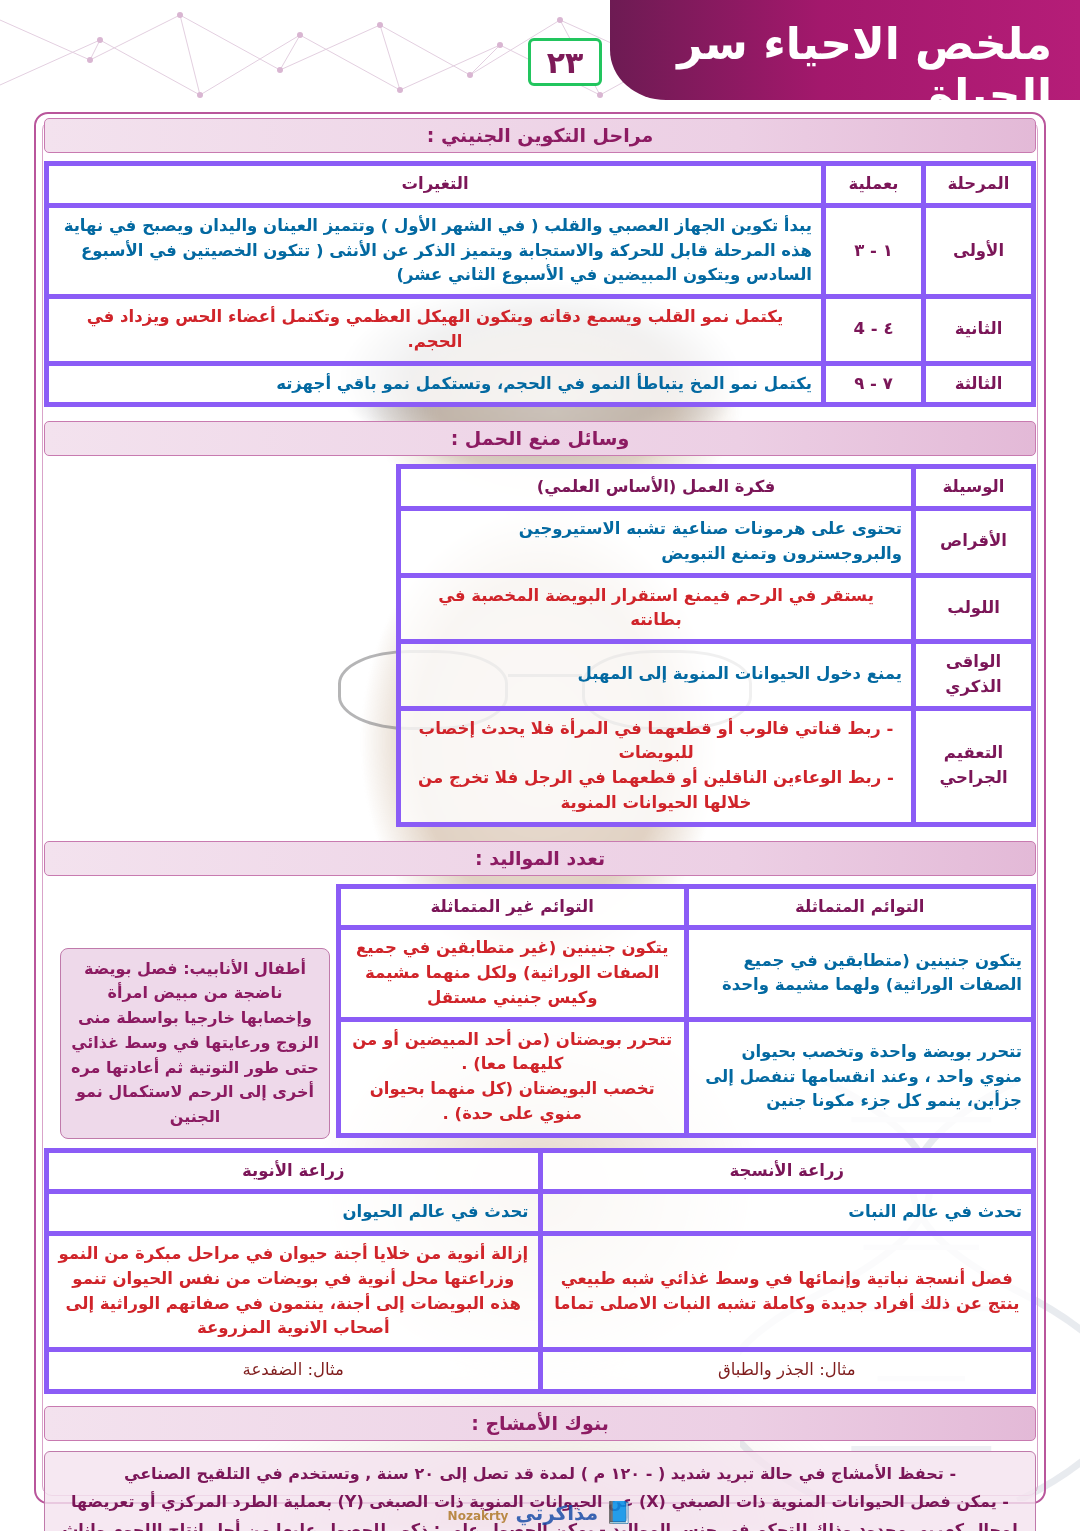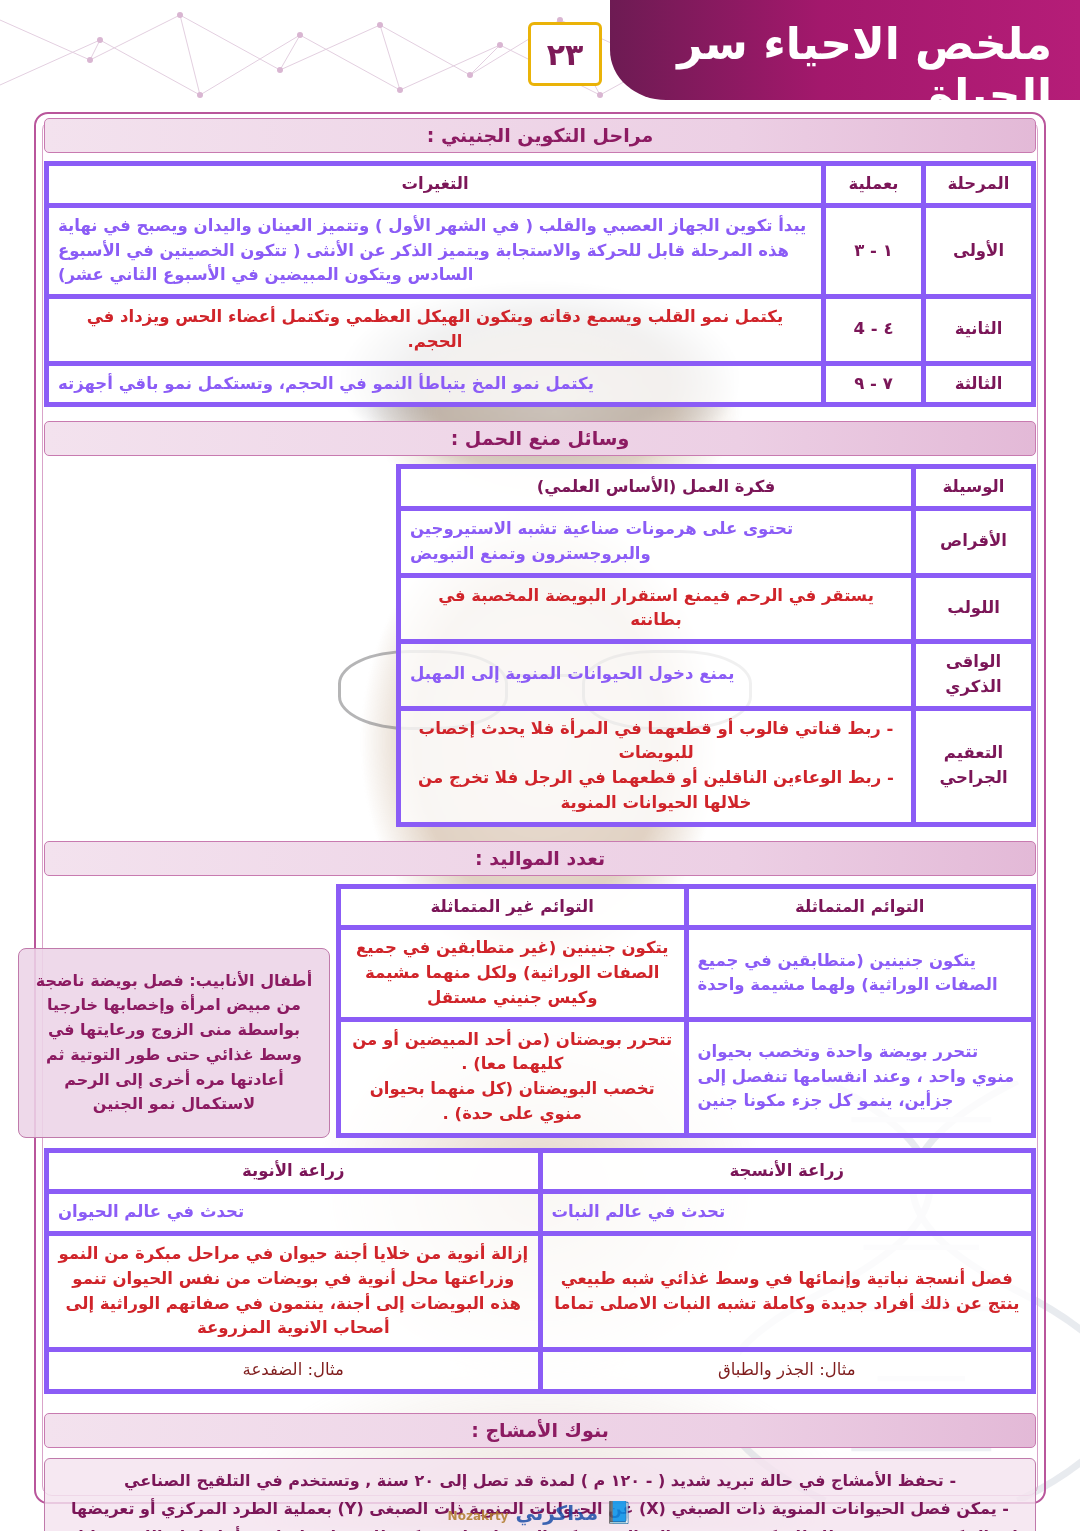--- a/index.html
+++ b/index.html
@@ -64,22 +64,22 @@
     background:linear-gradient(90deg,#6d1b53 0%, #a3186c 45%, #b51d78 100%);
     border-bottom-left-radius:56px 50px;
     border-top-left-radius:0;
   }
   .header .ribbon-txt{
     position:absolute; right:28px; top:18px; width:420px;
     color:#fff; font-size:44px; font-weight:bold; text-align:right;
     letter-spacing:0; font-family:"DejaVu Sans", sans-serif;
   }
   .header .pagebox{
-    position:absolute; right:478px; top:22px; width:74px; height:64px;
-    background:#fff; border:3px solid #eab308; border-radius:6px;
+    position:absolute; right:478px; top:38px; width:74px; height:48px;
+    background:#fff; border:3px solid #22c55e; border-radius:6px;
     color:#7d1a58; font-size:30px; font-weight:bold;
     display:flex; align-items:center; justify-content:center;
     font-family:"DejaVu Sans", sans-serif;
   }
 
   
   .frame{
     position:absolute; left:34px; top:112px; width:1012px; height:1392px;
     border:2px solid #b9569b; border-radius:14px;
     z-index:1;
@@ -107,42 +107,42 @@
   table.tbl td, table.tbl th{
     border:5px solid #8b5cf6;
     padding:6px 9px;
     font-size:16.5px;
     line-height:1.5;
     font-family:"DejaVu Sans", sans-serif;
     vertical-align:middle;
   }
   .hdr{ background:rgba(255,255,255,.86); color:#7b1658; font-weight:bold; text-align:center; font-size:17.5px;}
   .cellc{ text-align:center; color:#7b1658; font-weight:bold; }
-  .txt-purple{ color:#8b5cf6; font-weight:bold; text-align:left; }
+  .txt-purple{ color:#0369a1; font-weight:bold; text-align:right; }
   .txt-red{ color:#d0242a; font-weight:bold; text-align:center; }
   .txt-dark{ color:#7f1d1d; text-align:center; }
 
   .t1{ margin:0 0 14px 0; }
   .t1 .c-stage{ width:110px; }
   .t1 .c-month{ width:100px; }
 
   .wrap-half{ width:640px; margin:0 0 14px auto; }
   .t2 .c-mean{ width:120px; }
 
   .t3{ margin:0 0 0 0; }
   .t3 td{ vertical-align:top; }
 
   .t4{ margin:10px 0 0 0; }
 
   
   .note-box{
-    position:absolute; right:706px; top:0; width:312px;
+    position:absolute; right:706px; top:0; width:270px;
     background:rgba(236,212,231,.88);
     border:1px solid #c07aab; border-radius:8px;
-    padding:20px 10px;
+    padding:8px 10px;
     color:#8c1b62; font-weight:bold; font-size:16px; line-height:1.55;
     text-align:center;
     font-family:"DejaVu Sans", sans-serif;
   }
   .rel{ position:relative; }
 
   
   .banks{
     margin-top:10px;
     background:rgba(244,227,239,.82);
@@ -324,21 +324,21 @@
       <td class="txt-red">فصل أنسجة نباتية وإنمائها في وسط غذائي شبه طبيعي ينتج عن ذلك أفراد جديدة وكاملة تشبه النبات الاصلى تماما</td>
       <td class="txt-red">إزالة أنوية من خلايا أجنة حيوان في مراحل مبكرة من النمو وزراعتها محل أنوية في بويضات من نفس الحيوان تنمو هذه البويضات إلى أجنة، ينتمون في صفاتهم الوراثية إلى أصحاب الانوية المزروعة</td>
     </tr>
     <tr>
       <td class="txt-dark">مثال: الجذر والطباق</td>
       <td class="txt-dark">مثال: الضفدعة</td>
     </tr>
   </tbody>
     </table>
 
-  <div class="sec-title" style="margin-top:19px;">بنوك الأمشاج :</div>
+  <div class="sec-title" style="margin-top:12px;">بنوك الأمشاج :</div>
   <div class="banks">
     <span class="ln">- تحفظ الأمشاج في حالة تبريد شديد ( - ١٢٠ م ) لمدة قد تصل إلى ٢٠ سنة , وتستخدم في التلقيح الصناعي</span>
     <span class="ln">- يمكن فصل الحيوانات المنوية ذات الصبغي (X) عن الحيوانات المنوية ذات الصبغى (Y) بعملية الطرد المركزي أو تعريضها لمجال كهربي محدود وذلك للتحكم في جنس المواليد   -  يمكن الحصول على : ذكور للحصول عليها من أجل إنتاج اللحوم وإناث من أجل إنتاج الألبان والتكاثر</span>
   </div>
 </div>
 
 <div class="watermark">
   <span class="book">📘</span>
   <span>مذاكرتي</span>
   <span style="font-size:12px;color:#b07a2a">Nozakrty</span>

